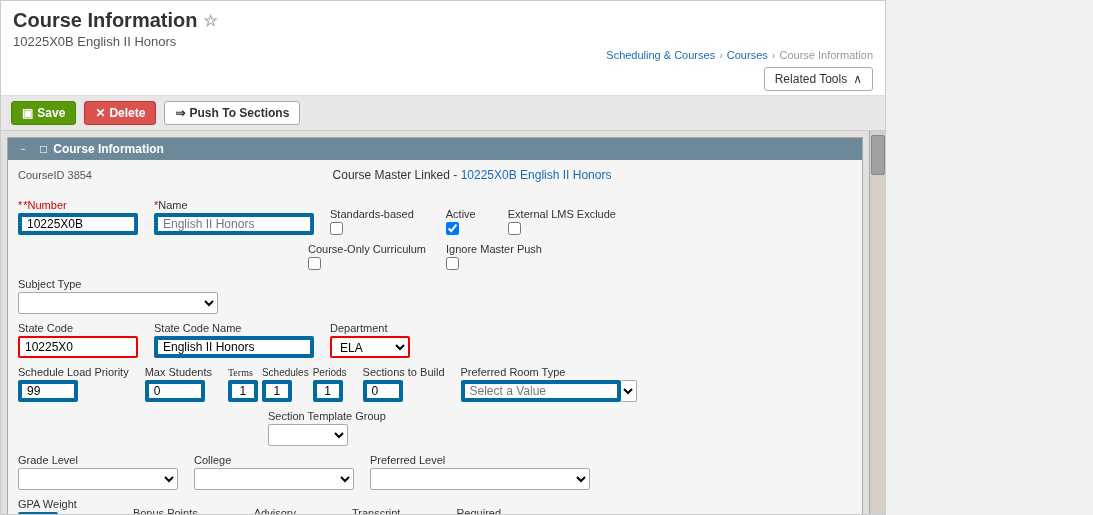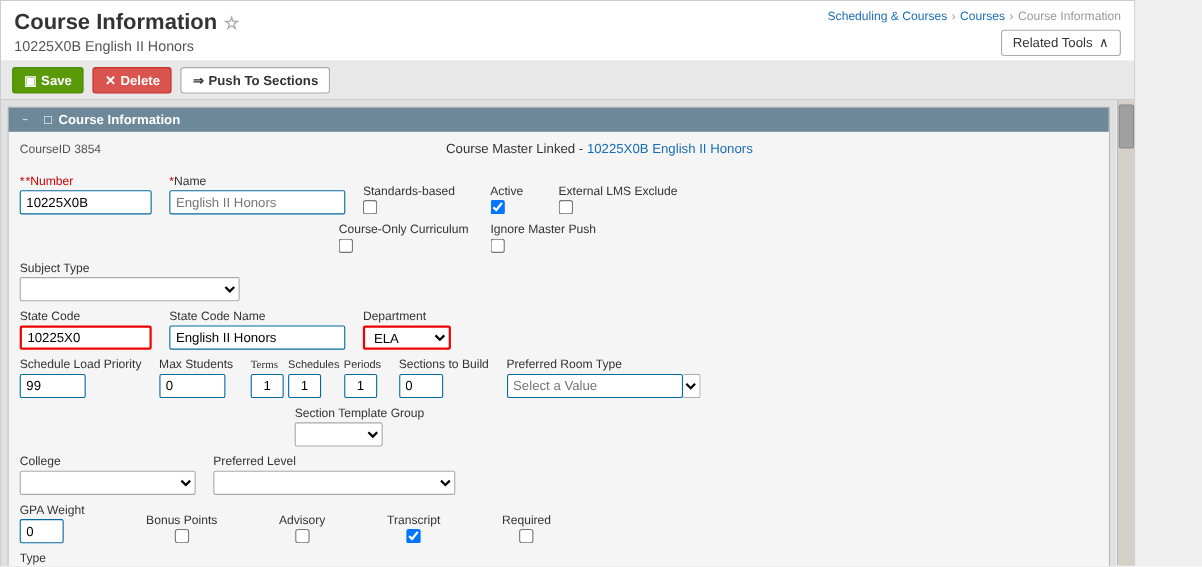--- a/index.html
+++ b/index.html
@@ -1,27 +1,27 @@
 <!DOCTYPE html>
 <html><head>
   <meta charset="utf-8">
   <style>
     * { box-sizing: border-box; margin: 0; padding: 0; }
     body { font-family: Arial, sans-serif; font-size: 12px; background: #f0f0f0; color: #333; width: 1093px; height: 515px; overflow: hidden; }
 
-    .outer-wrapper { width: 1032px; height: 515px; background: #fff; display: flex; flex-direction: column; border: 1px solid #ccc; }
+    .outer-wrapper { width: 886px; height: 515px; background: #fff; display: flex; flex-direction: column; border: 1px solid #ccc; }
 
     
     .header { background: #fff; padding: 8px 12px 4px 12px; display: flex; align-items: flex-start; justify-content: space-between; border-bottom: 1px solid #ddd; }
     .header-left { display: flex; flex-direction: column; }
     .page-title { font-size: 20px; font-weight: bold; color: #333; display: flex; align-items: center; gap: 6px; }
     .star-icon { color: #aaa; font-size: 16px; cursor: pointer; }
     .sub-title { font-size: 13px; color: #555; margin-top: 2px; }
     .header-right { display: flex; flex-direction: column; align-items: flex-end; gap: 6px; }
-    .breadcrumb { font-size: 11px; color: #1a6db5; display: flex; align-items: flex-start; gap: 4px; }
+    .breadcrumb { font-size: 11px; color: #1a6db5; display: flex; align-items: flex-start; gap: 4px; margin-top: 40px; }
     .breadcrumb span { color: #999; }
     .breadcrumb a { color: #1a6db5; text-decoration: none; cursor: pointer; }
     .related-tools-btn { background: #fff; border: 1px solid #aaa; border-radius: 3px; padding: 4px 10px; font-size: 12px; cursor: pointer; display: flex; align-items: flex-end; gap: 6px; color: #333; }
 
     
     .toolbar { background: #e8e8e8; padding: 5px 10px; display: flex; gap: 8px; align-items: center; border-bottom: 1px solid #ccc; }
     .btn-save { background: #5a9a08; color: #fff; border: 1px solid #4a8a00; border-radius: 3px; padding: 4px 10px; cursor: pointer; display: flex; align-items: center; gap: 4px; font-size: 12px; font-weight: bold; }
     .btn-delete { background: #d9534f; color: #fff; border: 1px solid #c9302c; border-radius: 3px; padding: 4px 10px; cursor: pointer; display: flex; align-items: center; gap: 4px; font-size: 12px; font-weight: bold; }
     .btn-push { background: #fff; color: #333; border: 1px solid #aaa; border-radius: 3px; padding: 4px 10px; cursor: pointer; display: flex; align-items: center; gap: 4px; font-size: 12px; font-weight: bold; }
 
@@ -32,21 +32,21 @@
     .section-panel { background: #fff; border: 1px solid #aaa; }
     .section-header { background: #6d8899; color: #fff; padding: 4px 8px; display: flex; align-items: center; gap: 6px; font-weight: bold; font-size: 12px; }
     .section-body { padding: 8px 10px; background: #f5f5f5; }
 
     
     .form-row { display: flex; align-items: flex-start; gap: 16px; margin-bottom: 8px; flex-wrap: wrap; }
     .form-group { display: flex; flex-direction: column; gap: 2px; }
     .form-label { font-size: 11px; color: #333; }
     .form-label.required { color: #c00; }
     .form-label.required::before { content: "*"; color: #c00; margin-right: 1px; }
-    .form-input { border: 1px solid #0369a1; border-radius: 2px; padding: 3px 5px; font-size: 12px; background: #fff; height: 22px; }
+    .form-input { border: 4px solid #0369a1; border-radius: 2px; padding: 3px 5px; font-size: 12px; background: #fff; height: 22px; }
     .form-input:read-only { background: #f0f0f0; }
     .form-select { border: 1px solid #aaa; border-radius: 2px; padding: 2px 4px; font-size: 12px; background: #fff; height: 22px; }
     .form-input-wide { width: 160px; }
     .form-input-medium { width: 120px; }
     .form-input-small { width: 60px; }
     .form-input-xsmall { width: 40px; }
 
     
     .highlight-red { border: 2px solid #e00 !important; }
 
@@ -238,20 +238,26 @@
               <div class="form-group">
                 <label class="form-label">Section Template Group</label>
                 <select class="form-select section-template-select">
                   <option value=""></option>
                 </select>
               </div>
             </div>
 
             <div class="form-row" style="margin-bottom:8px; align-items:flex-end;">
               <div class="form-group">
+                <label class="form-label">Grade Level</label>
+                <select class="form-select" style="width:160px;">
+                  <option value=""></option>
+                </select>
+              </div>
+              <div class="form-group">
                 <label class="form-label">College</label>
                 <select class="form-select" style="width:160px;">
                   <option value=""></option>
                 </select>
               </div>
               <div class="form-group">
                 <label class="form-label">Preferred Level</label>
                 <select class="form-select" style="width:220px;">
                   <option value=""></option>
                 </select>

